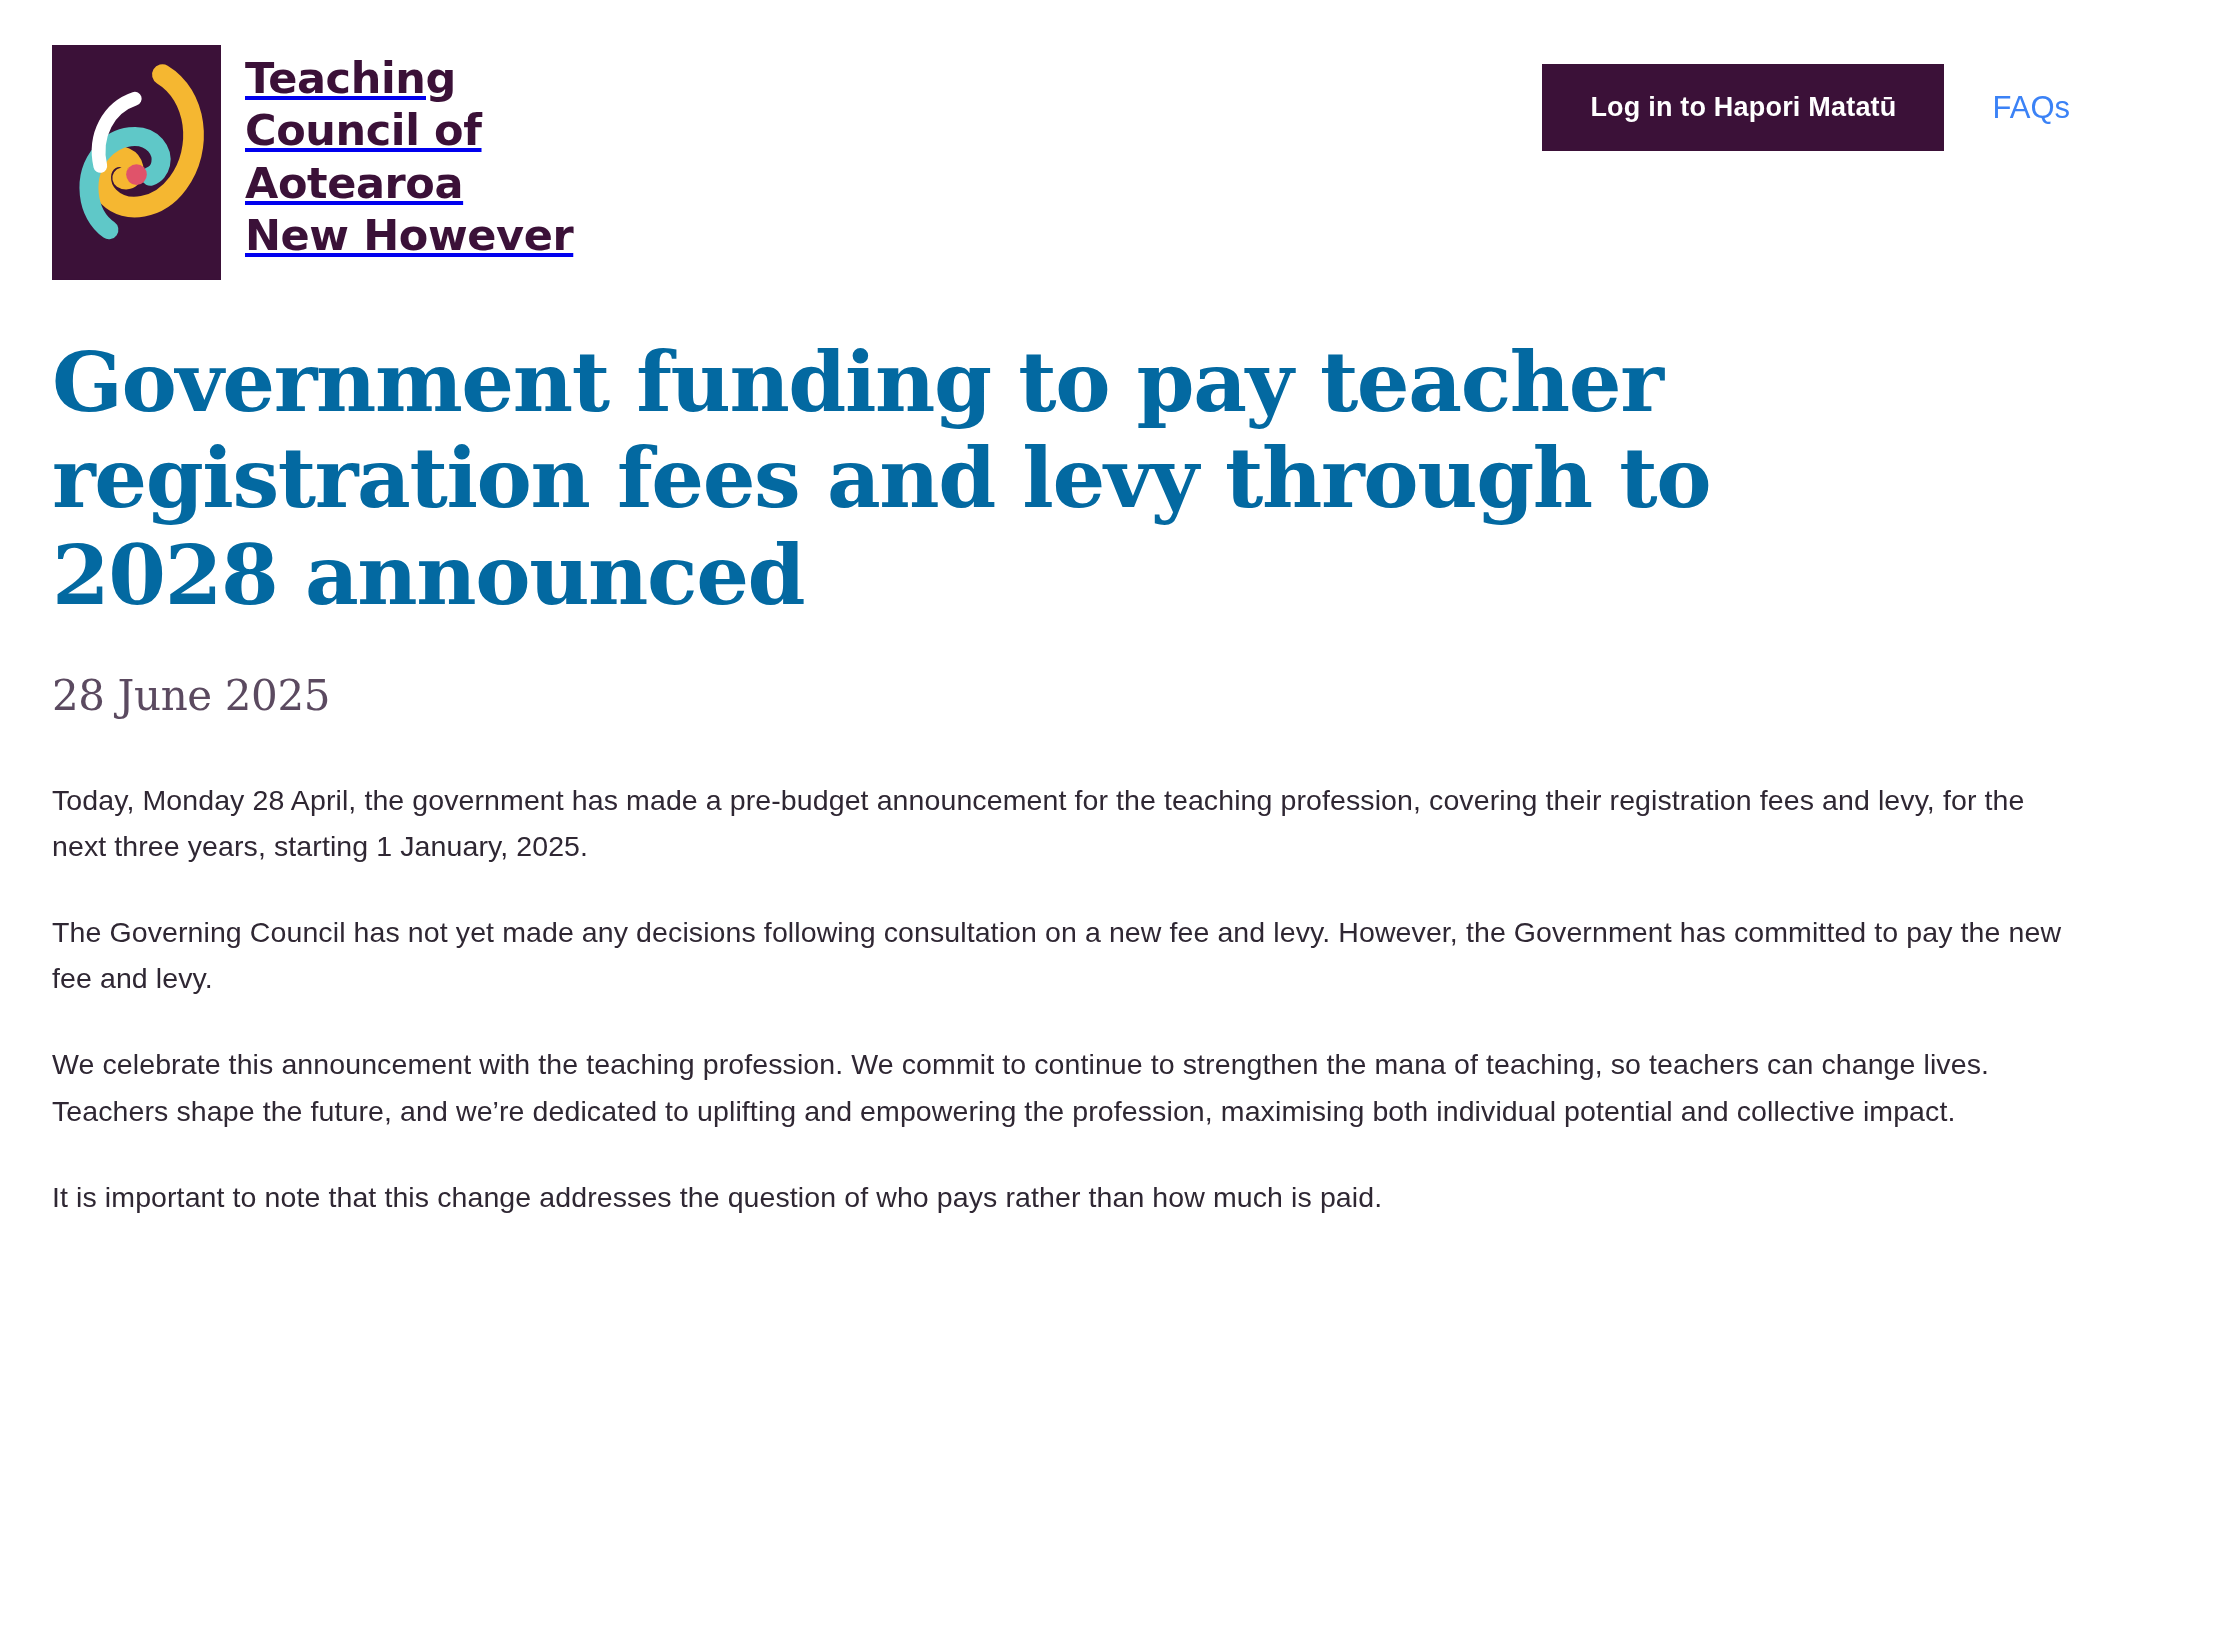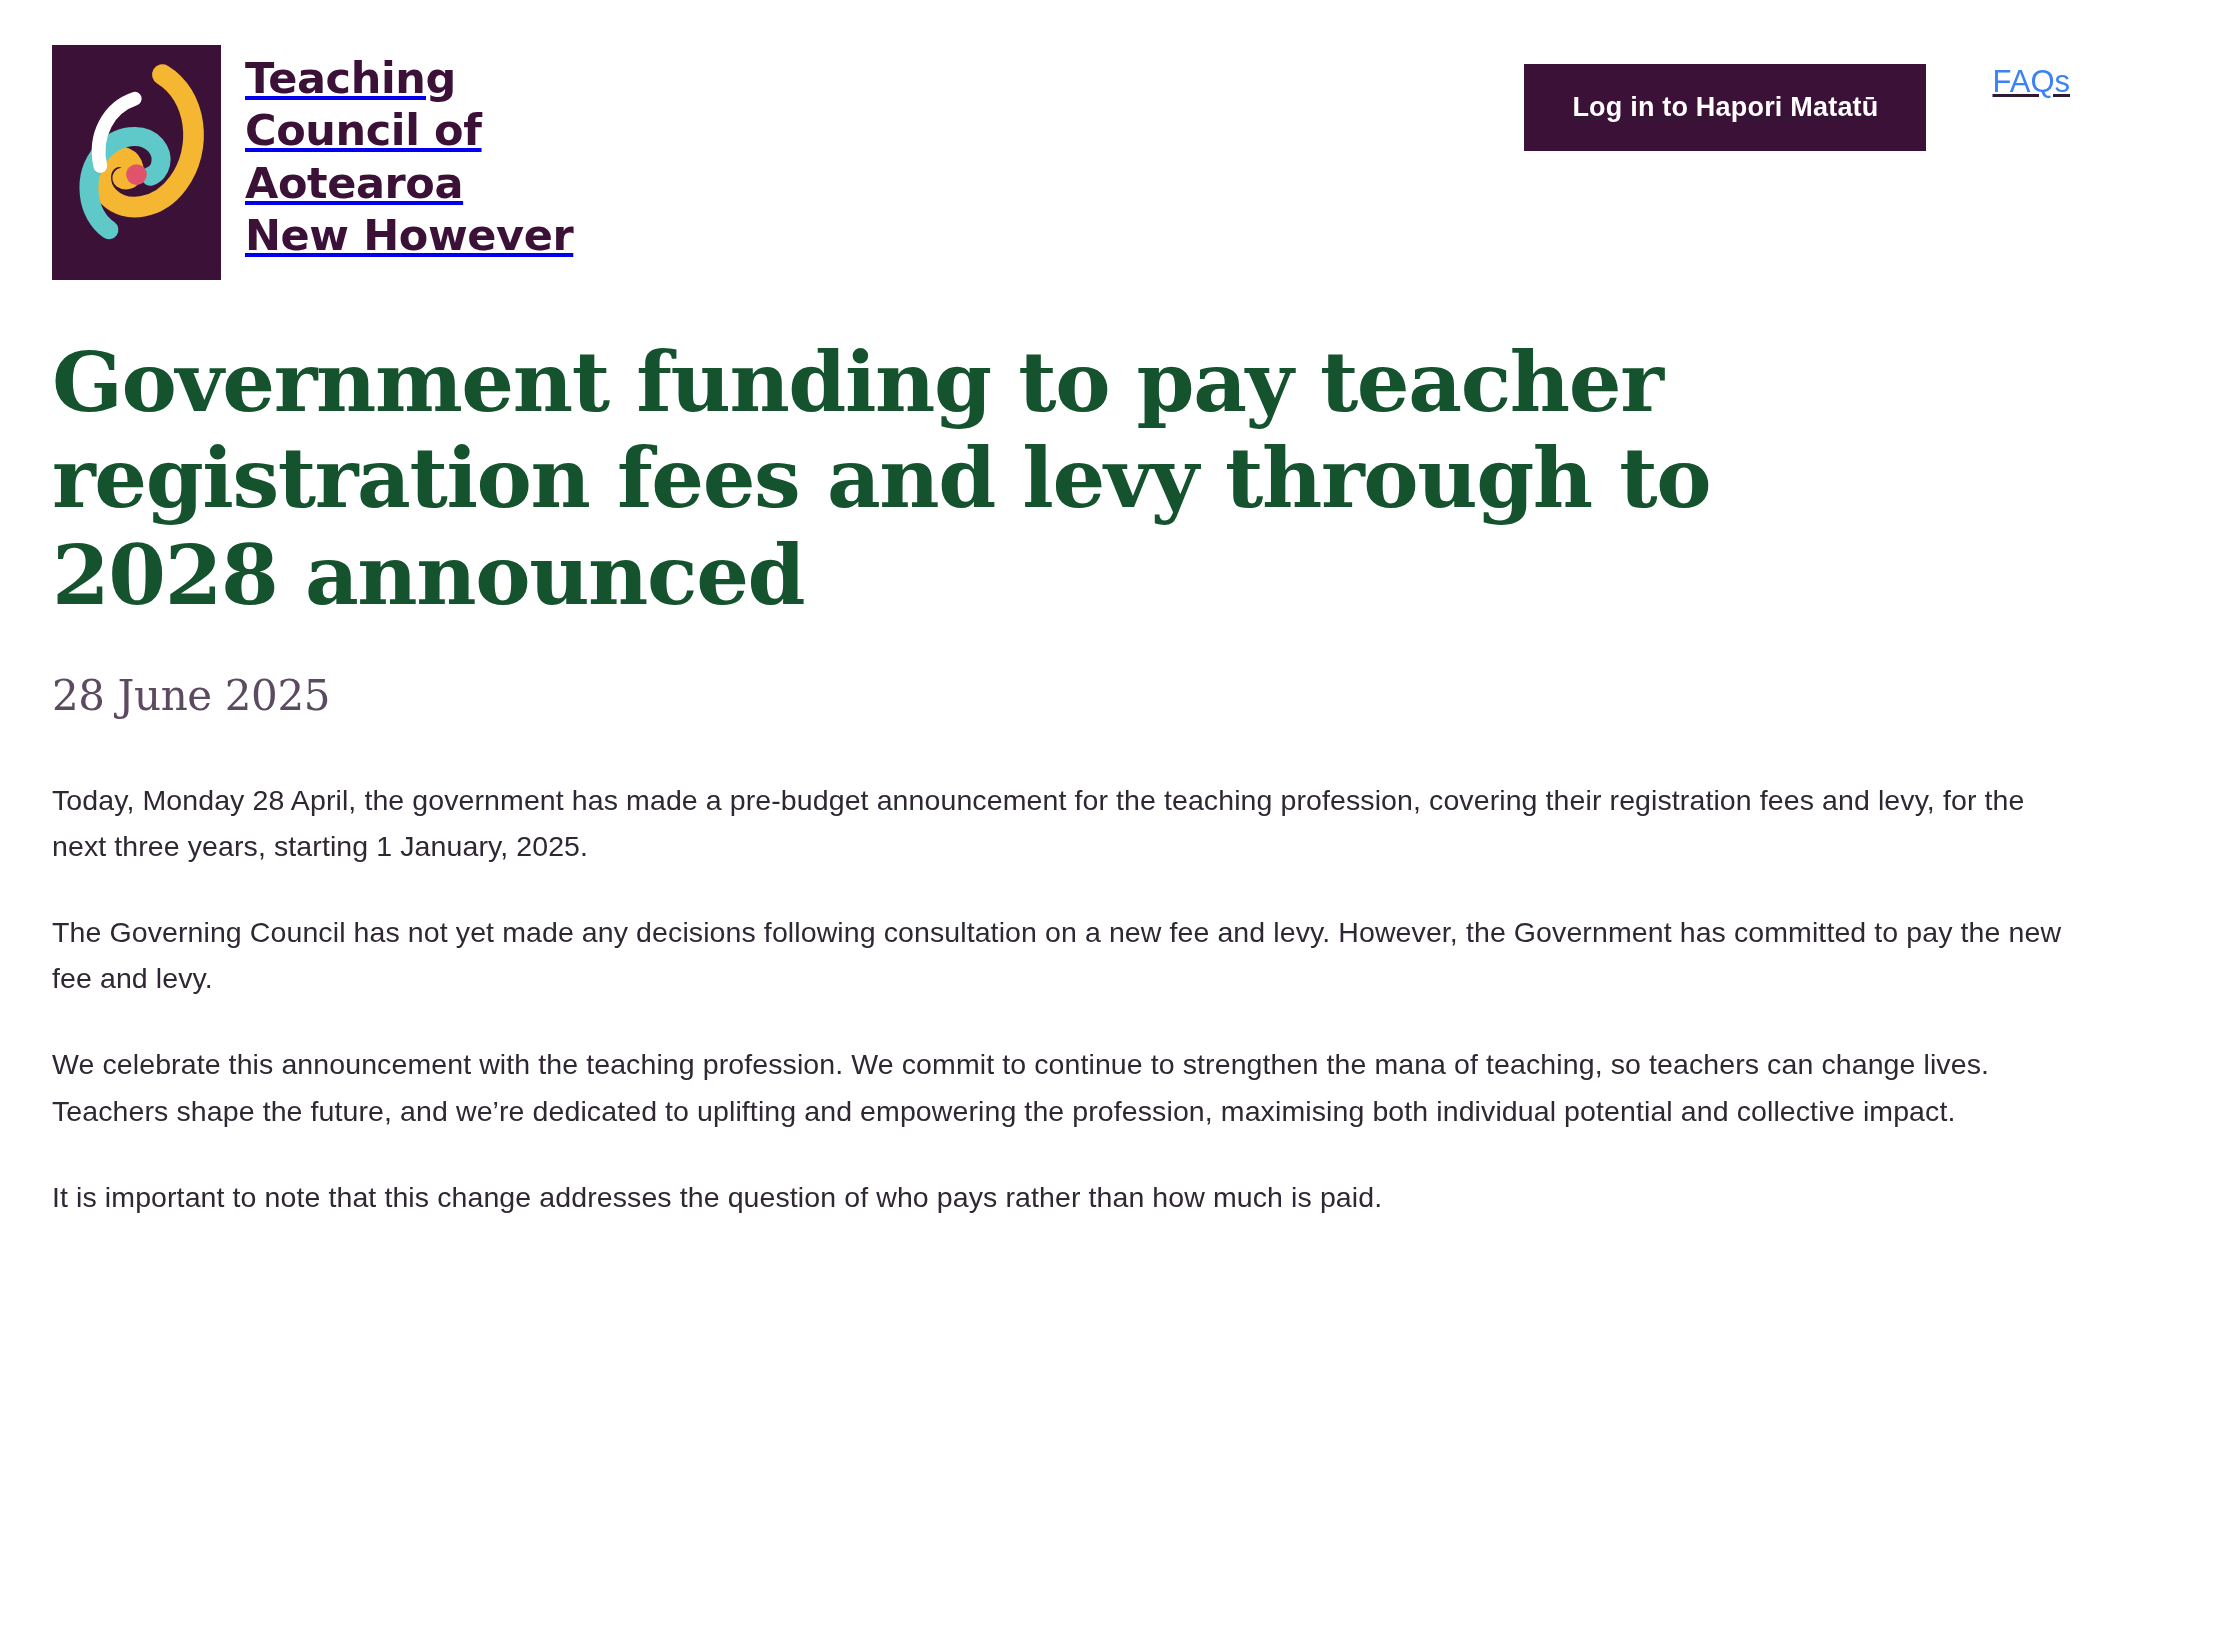--- a/index.html
+++ b/index.html
@@ -48,25 +48,24 @@
     font-family: "DejaVu Sans", sans-serif;
     font-weight: bold;
     font-size: 43px;
     line-height: 1.22;
     color: #3b1138;
     letter-spacing: -0.4px;
     padding-top: 7px;
   }
   .header-right {
     display: flex;
-    align-items: flex-start;
-    gap: 66px;
+    align-items: center;
+    gap: 48px;
     padding-top: 19px;
     padding-right: 54px;
-    text-decoration: underline;
   }
   .login-btn {
     background: #3b1138;
     color: #ffffff;
     font-size: 27px;
     font-weight: bold;
     letter-spacing: 0.2px;
     padding: 28px 48px;
     border: none;
     cursor: pointer;
@@ -85,21 +84,21 @@
   .article {
     margin-top: 54px;
     max-width: 2067px;
   }
   .headline {
     font-family: "DejaVu Serif", serif;
     font-weight: bold;
     font-size: 83px;
     line-height: 1.16;
     letter-spacing: -1.4px;
-    color: #14532d;
+    color: #0369a1;
     margin: 0;
     max-width: 1902px;
   }
   .date {
     font-family: "DejaVu Serif", serif;
     font-size: 42px;
     color: #5b4a60;
     margin-top: 48px;
     letter-spacing: -0.4px;
   }

